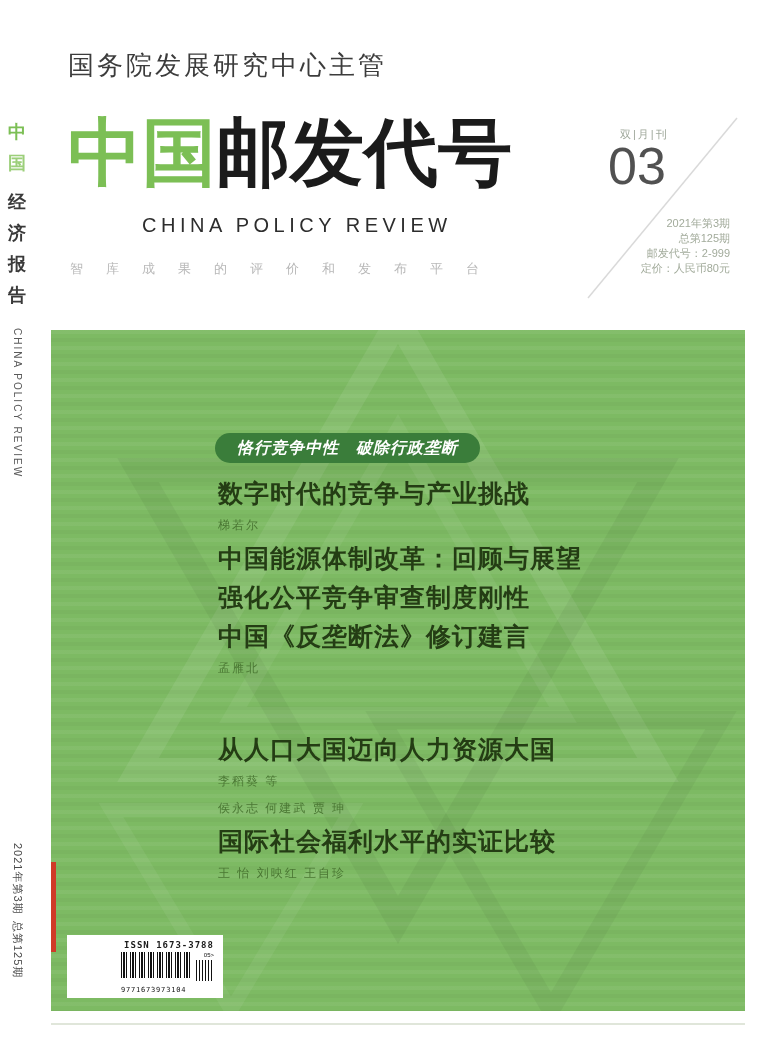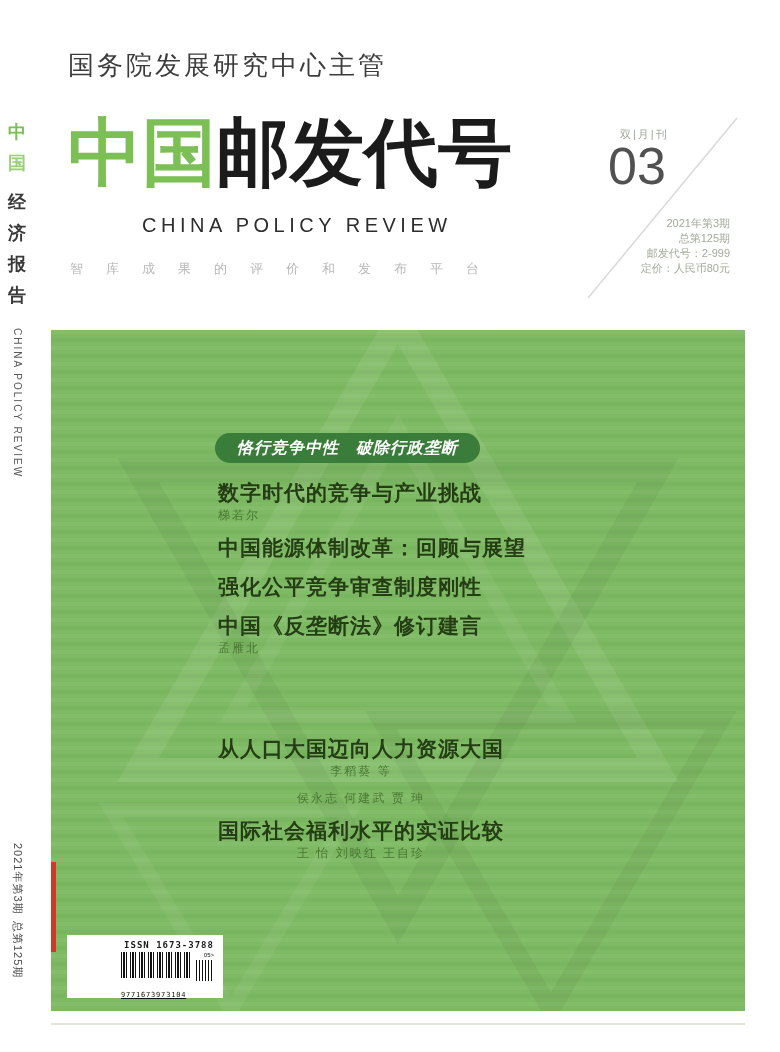--- a/index.html
+++ b/index.html
@@ -84,51 +84,51 @@
     background:var(--red_mark); z-index:2;
   }
   .badge{
     position:absolute; left:164px; top:103px; height:30px; z-index:2;
     padding:0 22px; border-radius:16px; background:var(--badge_green);
     color:#ffffff; font-style:italic; font-weight:bold; font-size:16px;
     line-height:30px; letter-spacing:1px; white-space:nowrap;
   }
   .articles{position:absolute; left:167px; z-index:2;}
   .articles.primary{top:150px;}
-  .articles.secondary{top:406px;text-align:center;}
+  .articles.secondary{top:406px;}
   .article{margin-bottom:13px;}
   .a-title{
-    font-size:21px; font-weight:bold; color:var(--title_dark);
+    font-size:25px; font-weight:bold; color:var(--title_dark);
     letter-spacing:1px; line-height:26px; white-space:nowrap;
   }
   .a-authors{
     font-size:12px; color:var(--author_green); letter-spacing:2px;
-    line-height:14px; margin-top:2px; white-space:nowrap;
+    line-height:14px; margin-top:12px; white-space:nowrap;
   }
   
   .barcode{
     position:absolute; left:16px; top:605px; width:108px; height:63px;
     background:#fff; z-index:3;padding-left:48px;
   }
   .issn{
     margin-top:5px; text-align:center; font-size:9px; font-weight:bold;
     letter-spacing:1px; color:#1a1a1a;
     font-family:"DejaVu Sans Mono","Liberation Mono",monospace; white-space:nowrap;
   }
   .bc-row{display:flex; align-items:flex-start; padding:2px 5px 0 6px;}
   .bc-main{width:70px;}
   .bc-bars{
     height:26px;
     background:repeating-linear-gradient(90deg,
       #111 0 1px, #fff 1px 2px, #111 2px 4px, #fff 4px 5px,
       #111 5px 6px, #fff 6px 9px);
   }
   .bc-digits{
-    font-size:7px; letter-spacing:0.8px; color:#111; margin-top:13px;
-    font-family:"DejaVu Sans Mono","Liberation Mono",monospace; white-space:nowrap;text-decoration:underline;
+    font-size:7px; letter-spacing:0.8px; color:#111; margin-top:8px;
+    font-family:"DejaVu Sans Mono","Liberation Mono",monospace; white-space:nowrap;
   }
   .bc-addon{margin-left:5px; width:18px;}
   .bc-addon-label{font-size:6px; color:#111; text-align:right; line-height:7px;}
   .bc-addon-bars{
     height:21px; margin-top:1px;
     background:repeating-linear-gradient(90deg,
       #111 0 1px, #fff 1px 3px, #111 3px 4px, #fff 4px 6px);
   }
   .bottom-line{
     position:absolute; left:51px; top:1023px; width:694px; height:2px;

